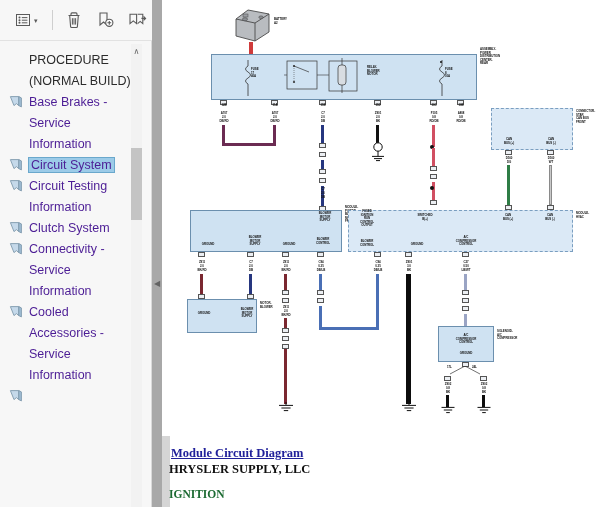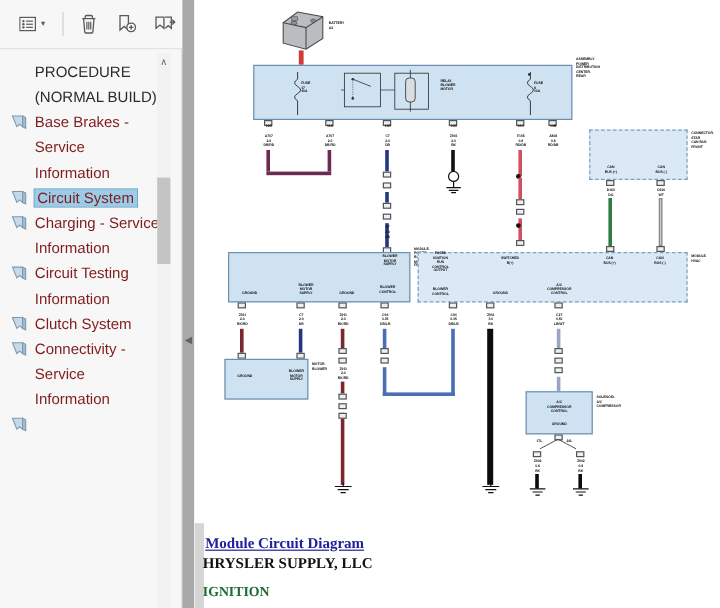--- a/index.html
+++ b/index.html
@@ -68,21 +68,21 @@
     font-size: 12.5px;
     color: #2b2b2b;
     line-height: 21px;
     padding: 0 18px 0 29px;
     word-wrap: break-word;
   }
   .bm-item {
     position: relative;
     display: block;
     font-size: 12.5px;
-    color: #7f1d1d;
+    color: #4c1d95;
     line-height: 21px;
     padding: 0 18px 0 29px;
     cursor: pointer;
     word-wrap: break-word;
   }
   .bm-item .bm-icon {
     position: absolute;
     left: 9px; top: 3px;
     width: 14px; height: 14px;
   }
@@ -273,52 +273,52 @@
       </div>
 
       <div class="bm-item selected">
         <svg class="bm-icon" viewBox="0 0 14 14">
           <path d="M1.4 1.6 h8.4 v9 l-2.4 -2 l-2.4 2 z" fill="#c5d9ea" stroke="#7e99ad" stroke-width="0.9"></path>
           <path d="M9.8 1.6 l2.6 1.3 v9 l-2.6 -1.3 z" fill="#9fbdd4" stroke="#7e99ad" stroke-width="0.9"></path>
         </svg>
         <span class="bm-label-wrap">Circuit System</span>
       </div>
 
+
       <div class="bm-item">
         <svg class="bm-icon" viewBox="0 0 14 14">
           <path d="M1.4 1.6 h8.4 v9 l-2.4 -2 l-2.4 2 z" fill="#c5d9ea" stroke="#7e99ad" stroke-width="0.9"></path>
           <path d="M9.8 1.6 l2.6 1.3 v9 l-2.6 -1.3 z" fill="#9fbdd4" stroke="#7e99ad" stroke-width="0.9"></path>
         </svg>
-        <span class="bm-label-wrap">Charging - Service Information</span>
+        <span class="bm-label-wrap">Circuit Testing Information</span>
       </div>
 
       <div class="bm-item">
         <svg class="bm-icon" viewBox="0 0 14 14">
           <path d="M1.4 1.6 h8.4 v9 l-2.4 -2 l-2.4 2 z" fill="#c5d9ea" stroke="#7e99ad" stroke-width="0.9"></path>
           <path d="M9.8 1.6 l2.6 1.3 v9 l-2.6 -1.3 z" fill="#9fbdd4" stroke="#7e99ad" stroke-width="0.9"></path>
         </svg>
-        <span class="bm-label-wrap">Circuit Testing Information</span>
+        <span class="bm-label-wrap">Clutch System</span>
       </div>
 
       <div class="bm-item">
         <svg class="bm-icon" viewBox="0 0 14 14">
           <path d="M1.4 1.6 h8.4 v9 l-2.4 -2 l-2.4 2 z" fill="#c5d9ea" stroke="#7e99ad" stroke-width="0.9"></path>
           <path d="M9.8 1.6 l2.6 1.3 v9 l-2.6 -1.3 z" fill="#9fbdd4" stroke="#7e99ad" stroke-width="0.9"></path>
         </svg>
-        <span class="bm-label-wrap">Clutch System</span>
+        <span class="bm-label-wrap">Connectivity - Service Information</span>
       </div>
 
       <div class="bm-item">
         <svg class="bm-icon" viewBox="0 0 14 14">
           <path d="M1.4 1.6 h8.4 v9 l-2.4 -2 l-2.4 2 z" fill="#c5d9ea" stroke="#7e99ad" stroke-width="0.9"></path>
           <path d="M9.8 1.6 l2.6 1.3 v9 l-2.6 -1.3 z" fill="#9fbdd4" stroke="#7e99ad" stroke-width="0.9"></path>
         </svg>
-        <span class="bm-label-wrap">Connectivity - Service Information</span>
-      </div>
-
+        <span class="bm-label-wrap">Cooled Accessories - Service Information</span>
+      </div>
 
       <div class="bm-item">
         <svg class="bm-icon" viewBox="0 0 14 14">
           <path d="M1.4 1.6 h8.4 v9 l-2.4 -2 l-2.4 2 z" fill="#c5d9ea" stroke="#7e99ad" stroke-width="0.9"></path>
           <path d="M9.8 1.6 l2.6 1.3 v9 l-2.6 -1.3 z" fill="#9fbdd4" stroke="#7e99ad" stroke-width="0.9"></path>
         </svg>
       </div>
     </div>
 
     <div id="bm-scrollbar">

